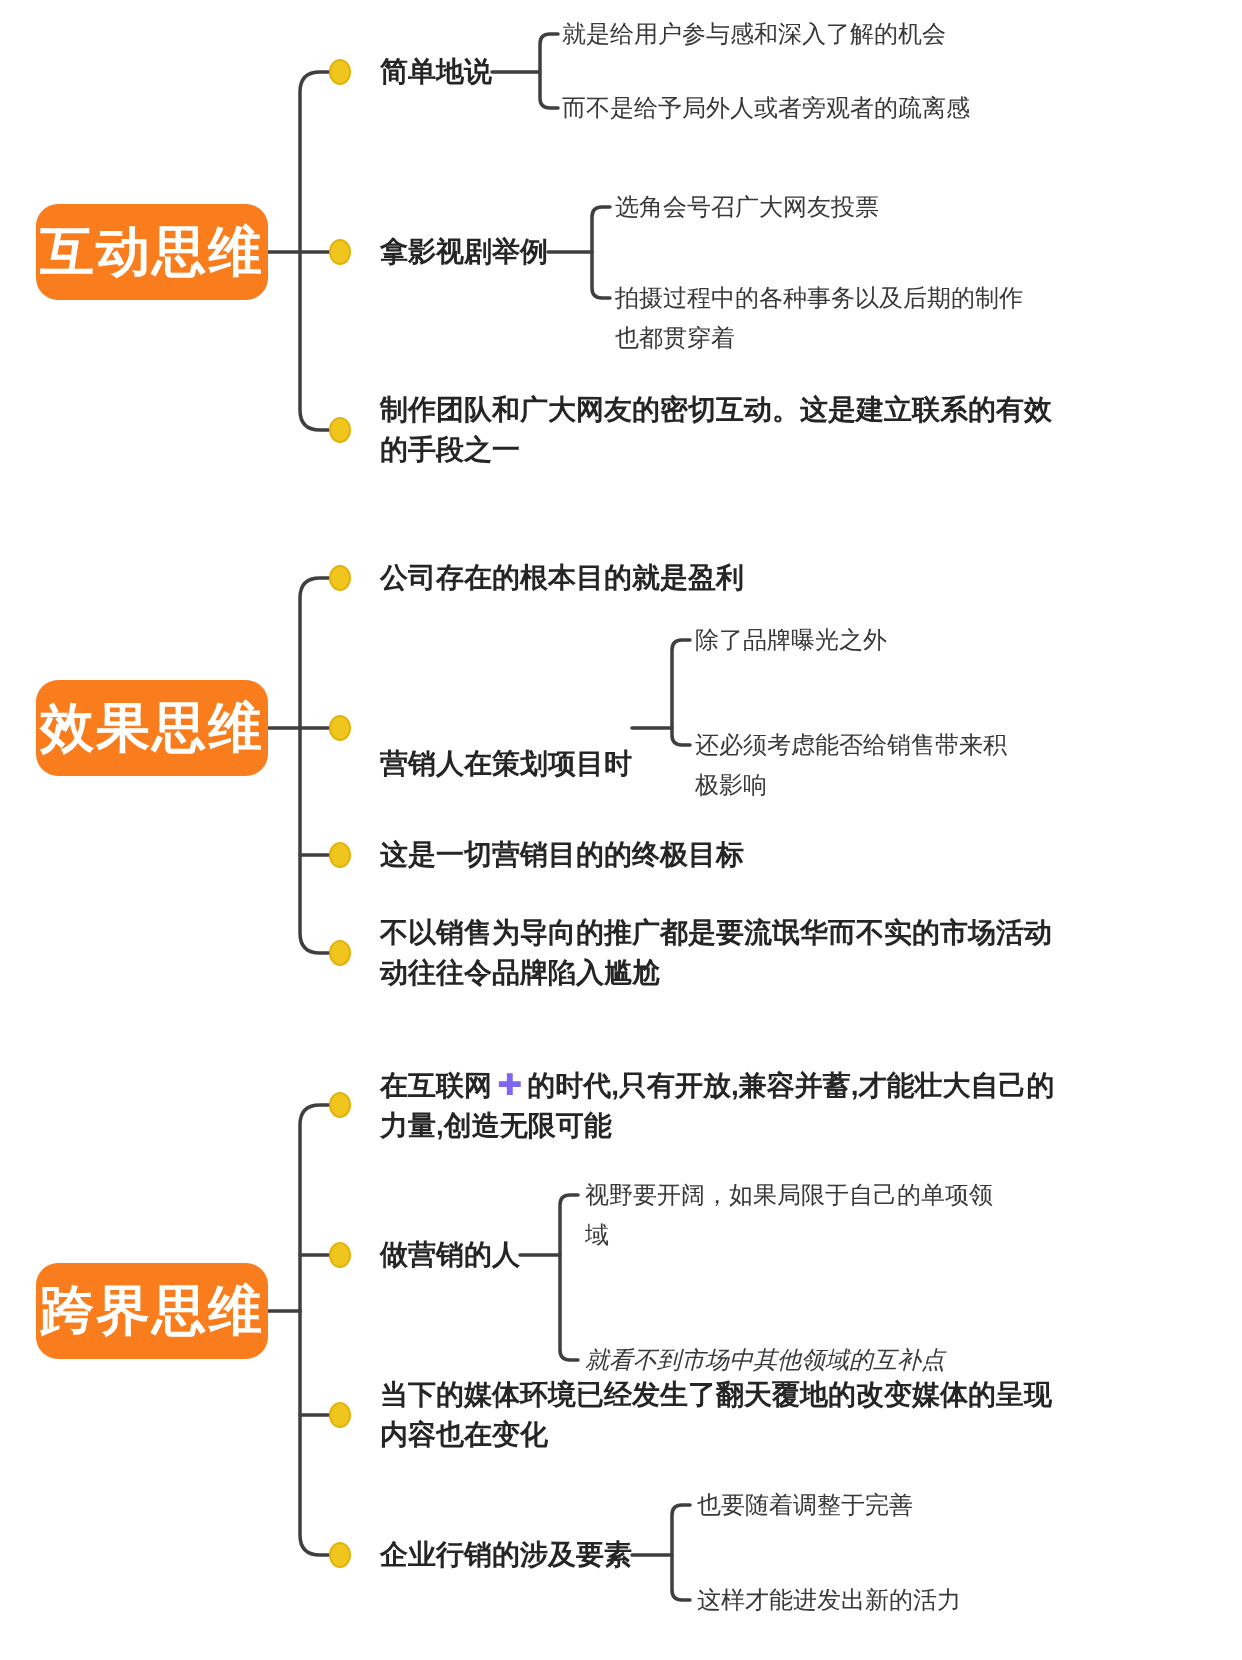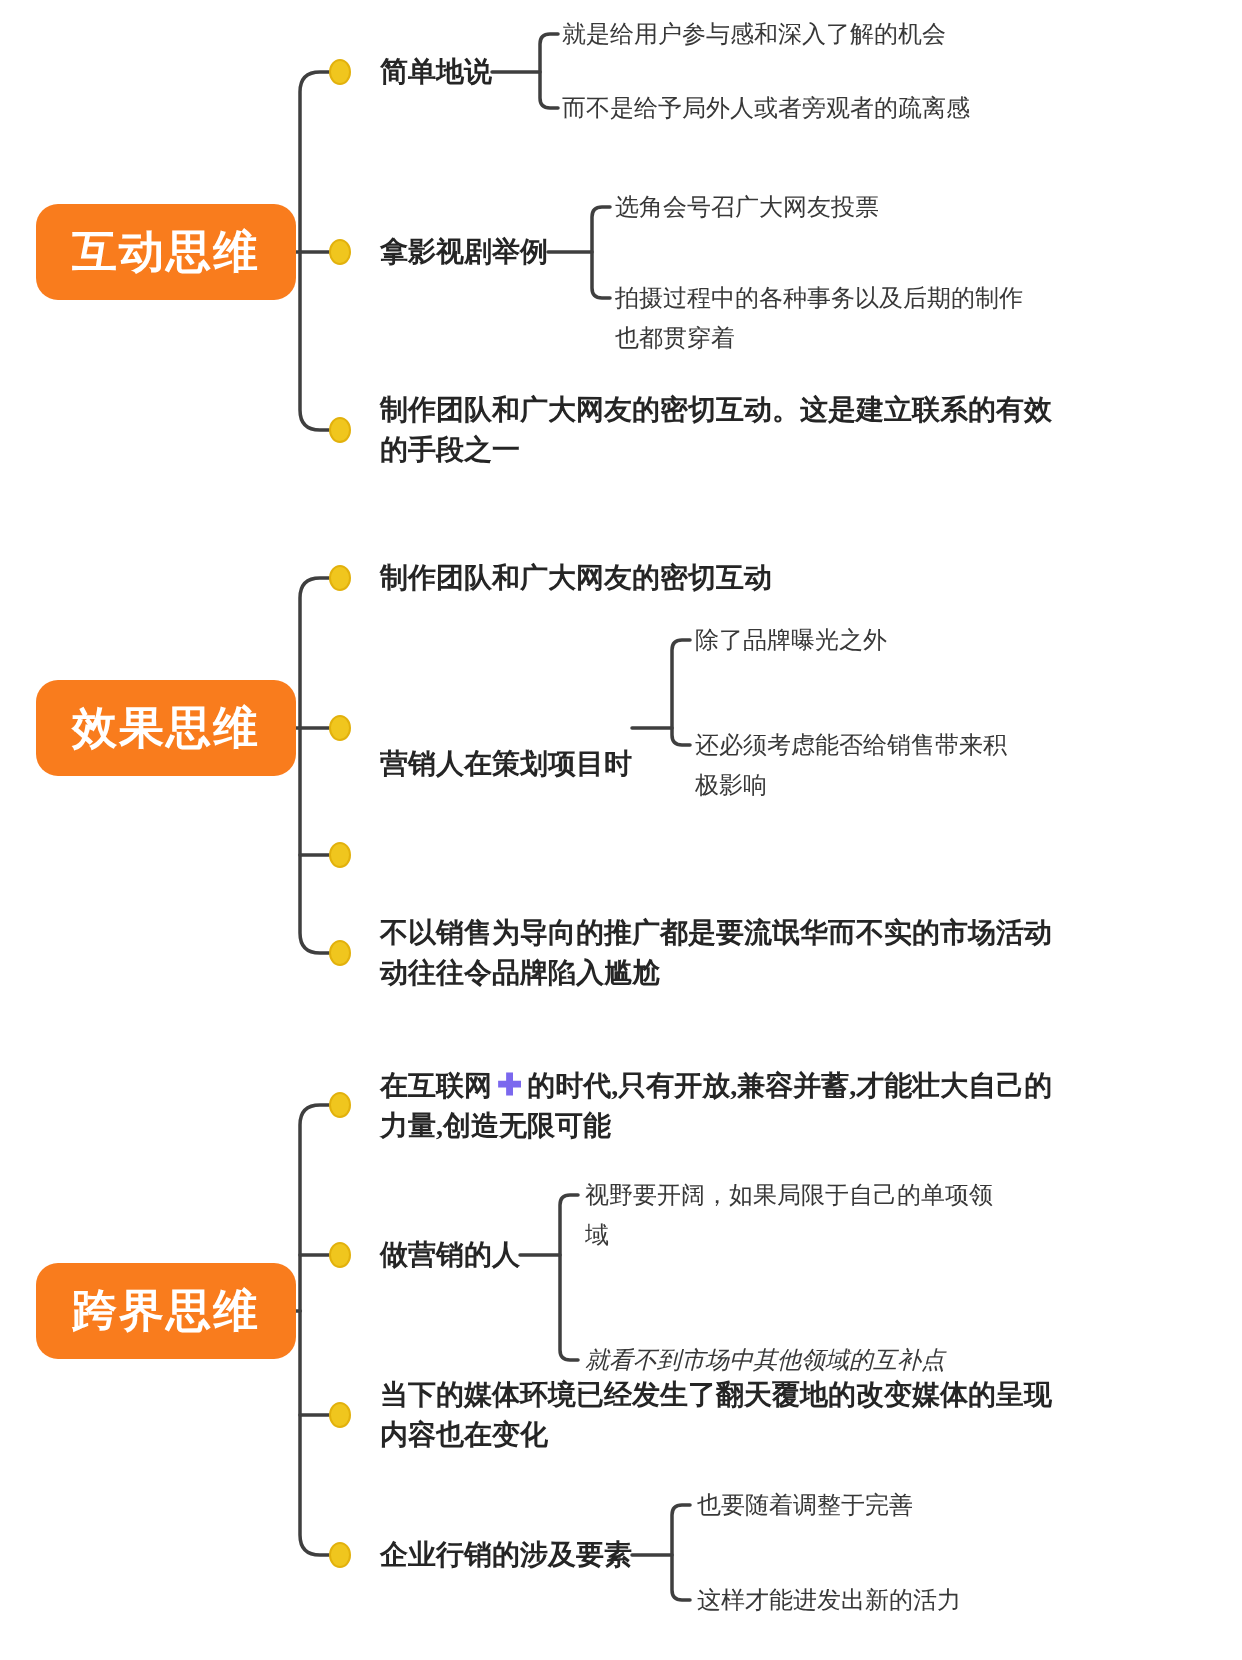--- a/index.html
+++ b/index.html
@@ -11,24 +11,24 @@
     --plus:#7B68EE;
     --text-strong:#252525;
     --text-normal:#383838;
   }
   *{box-sizing:border-box;}
   body{margin:0;background:#FFFFFF;font-family:"Liberation Sans","DejaVu Sans",sans-serif;}
   .canvas{position:relative;width:1242px;height:1660px;background:#FFFFFF;overflow:hidden;}
   svg.connectors{position:absolute;left:0;top:0;width:1242px;height:1660px;}
   svg.connectors path{fill:none;stroke:var(--line);stroke-width:3.5;stroke-linecap:round;}
   .topic-node{
-    position:absolute;width:260px;height:96px;
+    position:absolute;width:232px;height:96px;
     background:var(--node-bg);border-radius:22px;
     display:flex;align-items:center;justify-content:center;
-    color:var(--node-text);font-size:45px;font-weight:700;letter-spacing:2px;
+    color:var(--node-text);font-size:54px;font-weight:700;letter-spacing:2px;
     cursor:default;
   }
   .dot{
     position:absolute;width:22px;height:26px;border-radius:50%;
     background:var(--dot);border:2px solid var(--dot-border);
   }
   .branch-label{
     position:absolute;font-size:28px;line-height:40px;font-weight:700;
     color:var(--text-strong);white-space:nowrap;
   }
@@ -86,37 +86,38 @@
 
   <div class="sub-label" style="left:615px;top:187px;">选角会号召广大网友投票</div>
   <div class="sub-label wrap" style="left:615px;top:278px;width:408px;">拍摄过程中的各种事务以及后期的制作也都贯穿着</div>
 
   <span class="dot" style="left:329px;top:417px;"></span>
   <div class="branch-label wrap" style="left:380px;top:390px;width:690px;">制作团队和广大网友的密切互动。这是建立联系的有效的手段之一</div>
 
   <div class="topic-node" style="left:36px;top:680px;">效果思维</div>
 
   <span class="dot" style="left:329px;top:565px;"></span>
-  <div class="branch-label" style="left:380px;top:558px;">制作团队和广大网友的密切互动</div>
+  <div class="branch-label" style="left:380px;top:558px;">公司存在的根本目的就是盈利</div>
 
   <span class="dot" style="left:329px;top:715px;"></span>
   <div class="branch-label" style="left:380px;top:744px;">营销人在策划项目时</div>
 
   <div class="sub-label" style="left:695px;top:620px;">除了品牌曝光之外</div>
   <div class="sub-label wrap" style="left:695px;top:725px;width:318px;">还必须考虑能否给销售带来积极影响</div>
 
   <span class="dot" style="left:329px;top:842px;"></span>
+  <div class="branch-label" style="left:380px;top:835px;">这是一切营销目的的终极目标</div>
 
   <span class="dot" style="left:329px;top:940px;"></span>
   <div class="branch-label wrap" style="left:380px;top:913px;width:690px;">不以销售为导向的推广都是要流氓华而不实的市场活动动往往令品牌陷入尴尬</div>
 
   <div class="topic-node" style="left:36px;top:1263px;">跨界思维</div>
 
   <span class="dot" style="left:329px;top:1092px;"></span>
-  <div class="branch-label wrap" style="left:380px;top:1065px;width:700px;font-family:Liberation Serif, serif;">
+  <div class="branch-label wrap" style="left:380px;top:1065px;width:700px;">
     <span>在互联网</span><span class="plus-icon">✚</span><span>的时代,只有开放,兼容并蓄,才能壮大自己的力量,创造无限可能</span>
   </div>
 
   <span class="dot" style="left:329px;top:1242px;"></span>
   <div class="branch-label" style="left:380px;top:1235px;text-align:right;">做营销的人</div>
 
   <div class="sub-label wrap" style="left:585px;top:1175px;width:420px;">视野要开阔，如果局限于自己的单项领域</div>
   <div class="sub-label" style="left:585px;top:1340px;font-style:italic;">就看不到市场中其他领域的互补点</div>
 
   <span class="dot" style="left:329px;top:1402px;"></span>

